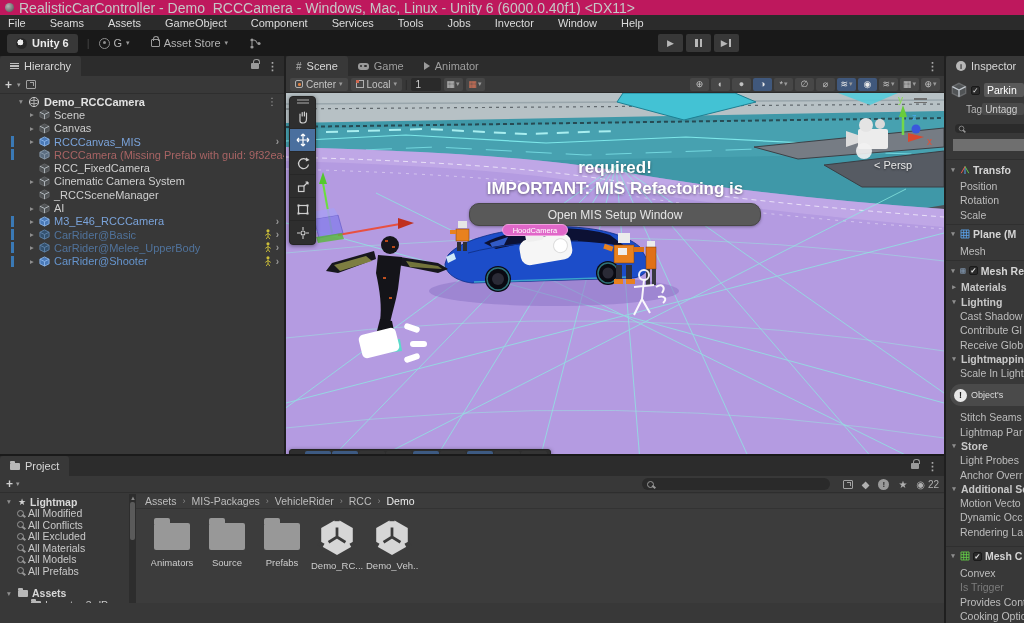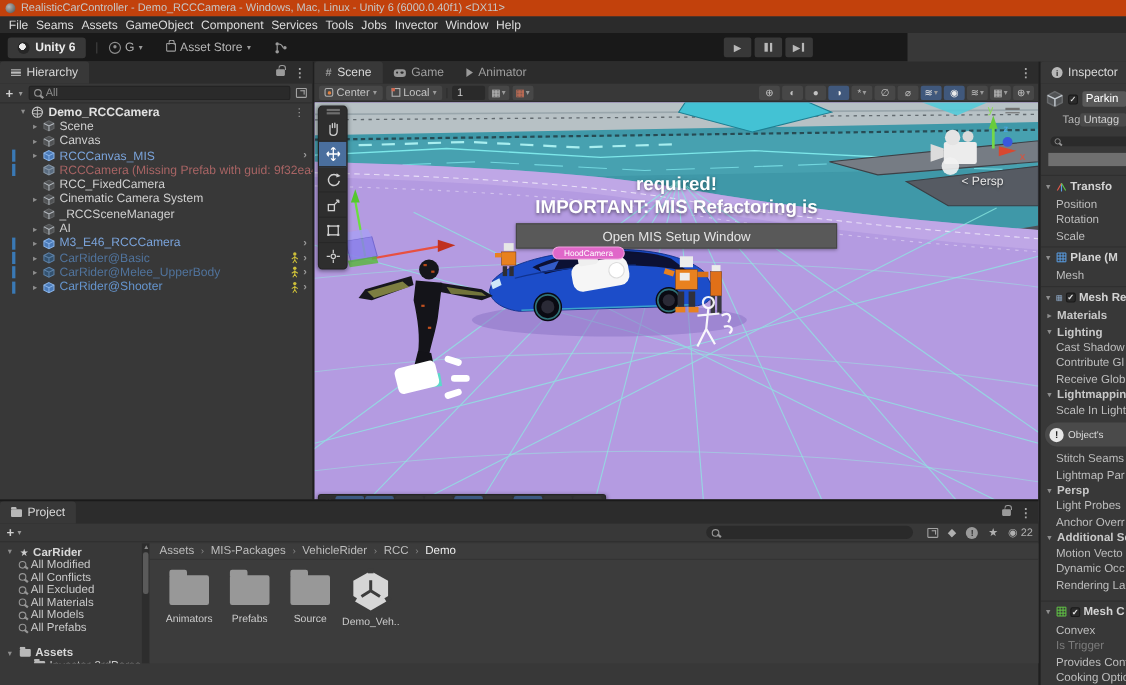--- a/index.html
+++ b/index.html
@@ -1,23 +1,23 @@
 <!DOCTYPE html>
 <html><head>
 <meta charset="utf-8">
 <style>
 *{box-sizing:border-box;margin:0;padding:0}
 body{background:#111;font-family:"Liberation Sans",sans-serif}
 #app{position:relative;width:1024px;height:623px;background:#383838;overflow:hidden;color:#c8c8c8;font-size:11px}
 
-.titlebar{position:absolute;left:0;top:0;width:1024px;height:15px;background:#c2410c;display:flex;align-items:center;gap:5px;padding-left:5px;font-size:10px;color:#c6c6c6;white-space:nowrap}
+.titlebar{position:absolute;left:0;top:0;width:1024px;height:15px;background:#be185d;display:flex;align-items:center;gap:5px;padding-left:5px;font-size:14px;color:#c6c6c6;white-space:nowrap}
 .app-ico{width:9px;height:9px;border-radius:50%;background:radial-gradient(circle at 35% 35%,#b5b5b5,#4a4a4a);flex:none}
-.menubar{position:absolute;left:0;top:15px;width:1024px;height:15px;background:#2b2b2b;display:flex;align-items:center;gap:7px;padding-left:8px;font-size:11px;color:#dcdcdc}
+.menubar{position:absolute;left:0;top:15px;width:1024px;height:15px;background:#2b2b2b;display:flex;align-items:center;gap:24px;padding-left:8px;font-size:11px;color:#dcdcdc}
 .menubar span{cursor:default}
-.topbar{position:absolute;left:0;top:30px;width:825px;height:26px;background:#191919;display:flex;align-items:center}
+.topbar{position:absolute;left:0;top:30px;width:1024px;height:26px;background:#191919;display:flex;align-items:center}
 .hub{height:19px;background:#383838;border-radius:3px;display:flex;align-items:center;gap:5px;padding:0 9px;margin-left:7px}
 .hub .logo{width:11px;height:11px;border-radius:50%;background:radial-gradient(circle at 40% 40%,#ececec 0 30%,#262626 34%)}
 .hub b{font-size:11px;color:#ececec}
 .tsep{color:#454545;margin:0 9px;font-size:11px}
 .acct-ico{width:11px;height:11px;border:1px solid #8e8e8e;border-radius:50%;position:relative;flex:none}
 .acct-ico::after{content:"";position:absolute;left:3px;top:2px;width:3px;height:3px;border-radius:50%;background:#8e8e8e}
 .topgrp{display:flex;align-items:center;gap:4px;color:#b4b4b4;font-size:11px}
 .bag{width:9px;height:8px;border:1px solid #9a9a9a;border-radius:1px;position:relative;flex:none}
 .bag::before{content:"";position:absolute;left:1.5px;top:-4px;width:4px;height:4px;border:1.2px solid #9a9a9a;border-bottom:none;border-radius:3px 3px 0 0}
 .dd{font-size:7px;color:#9a9a9a}
@@ -74,21 +74,21 @@
 .ltool:last-child{border-bottom:none}
 .ltool.on{background:#4a6f9e}
 .handle{height:9px;display:flex;flex-direction:column;align-items:center;justify-content:center;gap:1.5px}
 .handle i{display:block;width:12px;height:1.5px;background:#6e6e6e}
 .btools{position:absolute;left:3px;top:356px;height:22px;background:#2e2e2e;border:1px solid #242424;border-radius:3px;display:flex;align-items:center;padding:0 3px;gap:1px;box-shadow:0 1px 4px rgba(0,0,0,.45)}
 .bhandle{display:flex;gap:1.5px;margin:0 3px}
 .bhandle i{width:1.5px;height:12px;background:#6e6e6e;display:block}
 .bt{width:26px;height:18px;background:#343434;border-radius:2px;display:flex;align-items:center;justify-content:center;font-size:10px;color:#c6c6c6}
 .bt.on{background:#3d5a82;color:#eee}
 .warn-text{position:absolute;left:0;right:0;top:64px;text-align:center;color:#fff;font-weight:bold;font-size:17px;line-height:21px;text-shadow:0 1px 3px rgba(0,0,0,.45)}
-.mis-btn{position:absolute;left:50%;transform:translateX(-50%);top:110px;width:292px;height:23px;background:#595959;border:1px solid #474747;border-radius:0;color:#e4e4e4;font-size:12px;display:flex;align-items:center;justify-content:center;box-shadow:0 1px 3px rgba(0,0,0,.35)}
+.mis-btn{position:absolute;left:50%;transform:translateX(-50%);top:110px;width:292px;height:23px;background:#595959;border:1px solid #474747;border-radius:10px;color:#e4e4e4;font-size:12px;display:flex;align-items:center;justify-content:center;box-shadow:0 1px 3px rgba(0,0,0,.35)}
 .hoodlbl{position:absolute;left:216px;top:131px;width:66px;height:12px;background:#e067c9;border:1px solid #f0a0de;border-radius:6px;color:#fff;font-size:7.5px;display:flex;align-items:center;justify-content:center;white-space:nowrap;overflow:hidden}
 .persp{position:absolute;left:588px;top:66px;color:#e8e8e8;font-size:11px;text-shadow:0 1px 2px rgba(0,0,0,.55)}
 .ohandle{position:absolute;right:17px;top:5px;display:flex;flex-direction:column;gap:2px}
 .ohandle i{width:13px;height:1.5px;background:#707070;display:block}
 
 .inspector{position:absolute;left:944px;top:56px;width:80px;height:567px;background:#383838;border-left:2px solid #1f1f1f;overflow:hidden}
 .ihead{padding:6px 0 0 5px}
 .ih1{display:flex;align-items:center;gap:4px}
 .npill{height:14px;background:#595959;border-radius:2px;color:#fff;font-weight:normal;font-size:10.5px;padding:0 3px;display:flex;align-items:center;flex:1;overflow:hidden;white-space:nowrap}
 .ih2{display:flex;align-items:center;gap:0;margin:5px 0 0 15px;font-size:10px;color:#b8b8b8}
@@ -213,24 +213,20 @@
         <span>Hierarchy</span>
       </div>
       <div class="tabright">
         <span class="padlock"></span>
         <span class="kebab">⋮</span>
       </div>
     </div>
     <div class="htools">
       <span class="plus">+</span>
       <span class="dd">▾</span>
-      <div class="srch">
-        <span class="lens"></span>
-        <span>All</span>
-      </div>
       <span class="winicon"></span>
     </div>
     <div class="hier-tree">
       <div class="hrow lvl0">
         <span class="exp">▾</span>
         <svg class="gicon" width="12" height="12" viewBox="0 0 12 12">
             <circle cx="6" cy="6" r="4.6" fill="none" stroke="#c8c8c8" stroke-width="1"></circle>
             <ellipse cx="6" cy="6" rx="4.6" ry="1.8" fill="none" stroke="#c8c8c8" stroke-width=".8"></ellipse>
             <path d="M6 1.4 V10.6" stroke="#c8c8c8" stroke-width=".8"></path>
           </svg>
@@ -777,21 +773,21 @@
         <span>Object's</span>
       </div>
       <div class="irow">
           <span>Stitch Seams</span>
         </div>
       <div class="irow">
           <span>Lightmap Par</span>
         </div>
       <div class="irow sb">
           <span class="iexp">▾</span>
-          <span>Persp</span>
+          <span>Store</span>
         </div>
       <div class="irow">
           <span>Light Probes</span>
         </div>
       <div class="irow">
           <span>Anchor Overr</span>
         </div>
       <div class="irow sb">
           <span class="iexp">▾</span>
           <span>Additional Se</span>
@@ -851,21 +847,21 @@
         <span class="badge">!</span>
         <span>★</span>
         <span><span>◉</span> <span>22</span></span>
       </div>
     </div>
     <div class="pbody">
       <div class="ptree">
         <div class="trow">
           <span class="exp">▾</span>
           <span class="star">★</span>
-          <span class="bold">CarRider</span>
+          <span class="bold">Lightmap</span>
         </div>
         <div class="trow ind">
             <span class="lens"></span>
             <span>All Modified</span>
           </div>
         <div class="trow ind">
             <span class="lens"></span>
             <span>All Conflicts</span>
           </div>
         <div class="trow ind">
@@ -912,25 +908,35 @@
           <span class="sep">›</span>
           <span class="last">Demo</span>
         </div>
         <div class="pitems">
           <div class="pitem">
             <div class="folder"></div>
             <div class="plabel">Animators</div>
           </div>
           <div class="pitem">
             <div class="folder"></div>
-            <div class="plabel">Prefabs</div>
+            <div class="plabel">Source</div>
           </div>
           <div class="pitem">
             <div class="folder"></div>
-            <div class="plabel">Source</div>
+            <div class="plabel">Prefabs</div>
+          </div>
+          <div class="pitem">
+            <svg width="40" height="40" viewBox="0 0 38 38" style="margin:2px 0 3px">
+              <polygon points="19,2 34,10.5 34,27.5 19,36 4,27.5 4,10.5" fill="#d6d6d6"></polygon>
+              <path d="M19 10 L19 19 L11 24 M19 19 L27 24" stroke="#3c3c3c" stroke-width="2.6" fill="none"></path>
+              <rect x="16.5" y="0" width="5" height="4" fill="#3c3c3c"></rect>
+              <rect x="1.5" y="24" width="5" height="4" fill="#3c3c3c" transform="rotate(30 4 26)"></rect>
+              <rect x="31.5" y="24" width="5" height="4" fill="#3c3c3c" transform="rotate(-30 34 26)"></rect>
+            </svg>
+            <div class="plabel">Demo_RC...</div>
           </div>
           <div class="pitem">
             <svg width="40" height="40" viewBox="0 0 38 38" style="margin:2px 0 3px">
               <polygon points="19,2 34,10.5 34,27.5 19,36 4,27.5 4,10.5" fill="#d6d6d6"></polygon>
               <path d="M19 10 L19 19 L11 24 M19 19 L27 24" stroke="#3c3c3c" stroke-width="2.6" fill="none"></path>
               <rect x="16.5" y="0" width="5" height="4" fill="#3c3c3c"></rect>
               <rect x="1.5" y="24" width="5" height="4" fill="#3c3c3c" transform="rotate(30 4 26)"></rect>
               <rect x="31.5" y="24" width="5" height="4" fill="#3c3c3c" transform="rotate(-30 34 26)"></rect>
             </svg>
             <div class="plabel">Demo_Veh...</div>

